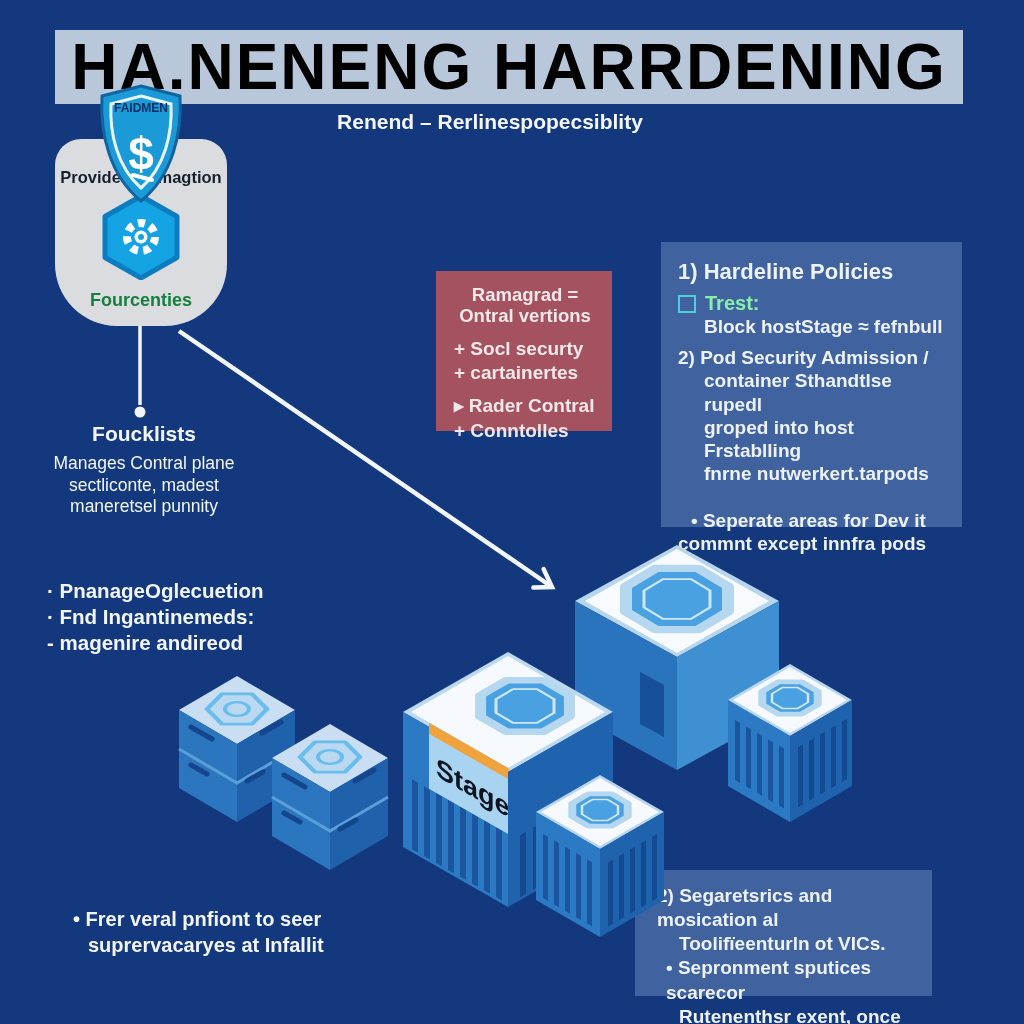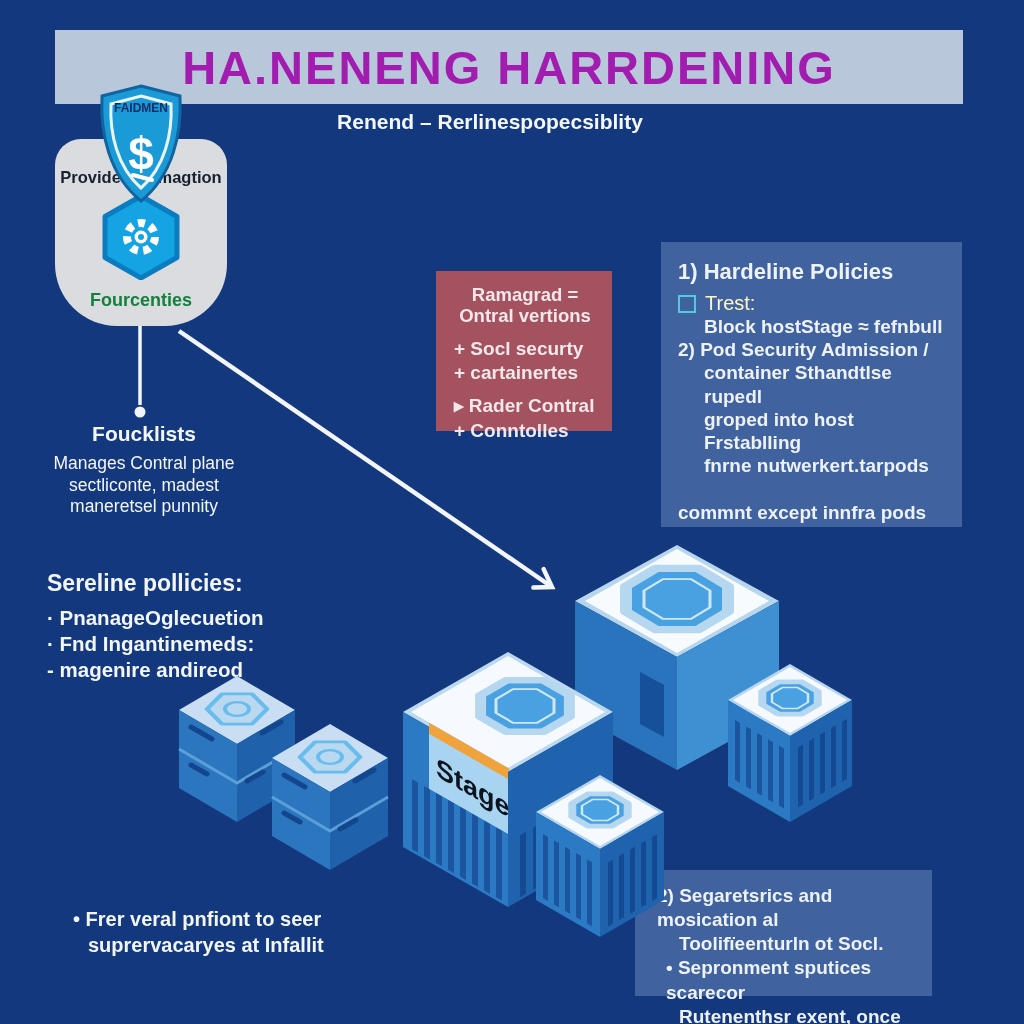--- a/index.html
+++ b/index.html
@@ -10,22 +10,22 @@
     color:#f2f6fa;
   }
   .abs{position:absolute;}
   
   .banner{
     left:55px;top:30px;width:908px;height:74px;
     background:#b9c7db;
     display:flex;align-items:center;justify-content:center;
   }
   .banner h1{
-    margin:0;font-size:47px;font-weight:800;letter-spacing:2px;
-    color:#a21caf;white-space:nowrap;text-align:right;
+    margin:0;font-size:64px;font-weight:800;letter-spacing:2px;
+    color:#000000;white-space:nowrap;text-align:right;
   }
   .subtitle{
     left:0;top:110px;width:980px;text-align:center;
     font-size:21px;font-weight:700;color:#f4f7fb;
   }
   
   .provider-card{
     left:55px;top:139px;width:172px;height:187px;
     background:#dadcdf;border-radius:26px 26px 62px 62px;
     display:flex;flex-direction:column;align-items:center;
@@ -48,24 +48,24 @@
   .redbox .items{margin-top:10px;padding-left:6px;}
   .redbox .it{font-size:19px;font-weight:700;line-height:1.3;}
   .redbox .gap{margin-top:8px;}
   .panel{
     background:#40629e;color:#edf2f8;box-sizing:border-box;
   }
   .hardeline{left:661px;top:242px;width:301px;height:285px;padding:17px 12px 0 17px;}
   .hardeline .t1{font-size:22px;font-weight:800;}
   .hardeline .trest{margin-top:7px;display:flex;align-items:center;gap:9px;}
   .hardeline .cb{width:14px;height:14px;border:2.5px solid #4dced8;display:inline-block;}
-  .hardeline .trest-label{color:#fef9c3;font-size:20px;font-weight:400;}
+  .hardeline .trest-label{color:#86efac;font-size:20px;font-weight:700;}
   .hardeline .ln{font-size:19px;font-weight:600;line-height:1.22;}
   .hardeline .ind{margin-left:26px;}
-  .hardeline .blk2{margin-top:0;}
+  .hardeline .blk2{margin-top:8px;}
   .hardeline .blk3{margin-top:24px;}
   .hardeline .bl{margin-left:13px;}
   .sereline{left:47px;top:570px;}
   .sereline .hd{font-size:23px;font-weight:800;}
   .sereline .items{margin-top:8px;}
   .sereline .it{font-size:20.5px;font-weight:600;line-height:1.27;}
   .herremi{left:57px;top:890px;}
   .herremi .hd{font-size:23px;font-weight:800;}
   .herremi .bullets{margin-top:16px;margin-left:16px;}
   .herremi .ln{font-size:20px;font-weight:600;line-height:1.3;}
@@ -278,40 +278,40 @@
       <span class="trest-label">Trest:</span>
     </div>
     <div class="ln ind">Block hostStage ≈ fefnbull</div>
     <div class="blk2">
       <div class="ln">2) Pod Security Admission /</div>
       <div class="ln ind">container Sthandtlse rupedl</div>
       <div class="ln ind">groped into host Frstablling</div>
       <div class="ln ind">fnrne nutwerkert.tarpods</div>
     </div>
     <div class="blk3">
+      <div class="ln bl">• Seperate areas for Dev it</div>
       <div class="ln">commnt except innfra pods</div>
     </div>
   </div>
 
   <div class="abs sereline">
-    <div class="hd">Sereline pollicies:</div>
     <div class="items">
       <div class="it">· PnanageOglecuetion</div>
       <div class="it">· Fnd Ingantinemeds:</div>
       <div class="it">- magenire andireod</div>
     </div>
   </div>
 
   <div class="abs herremi">
     <div class="bullets">
       <div class="ln">• Frer veral pnfiont to seer</div>
       <div class="ln ind">suprervacaryes at Infallit</div>
     </div>
   </div>
 
   <div class="abs panel segare">
     <div class="ln">2) Segaretsrics and mosication al</div>
-    <div class="ln ind">Toolifïeenturln ot Socl.</div>
+    <div class="ln ind">Toolifïeenturln ot VICs.</div>
     <div class="ln bl">• Sepronment sputices scarecor</div>
     <div class="ln ind">Rutenenthsr exent, once pods</div>
   </div>
 
 </div>
 
 </body></html>

